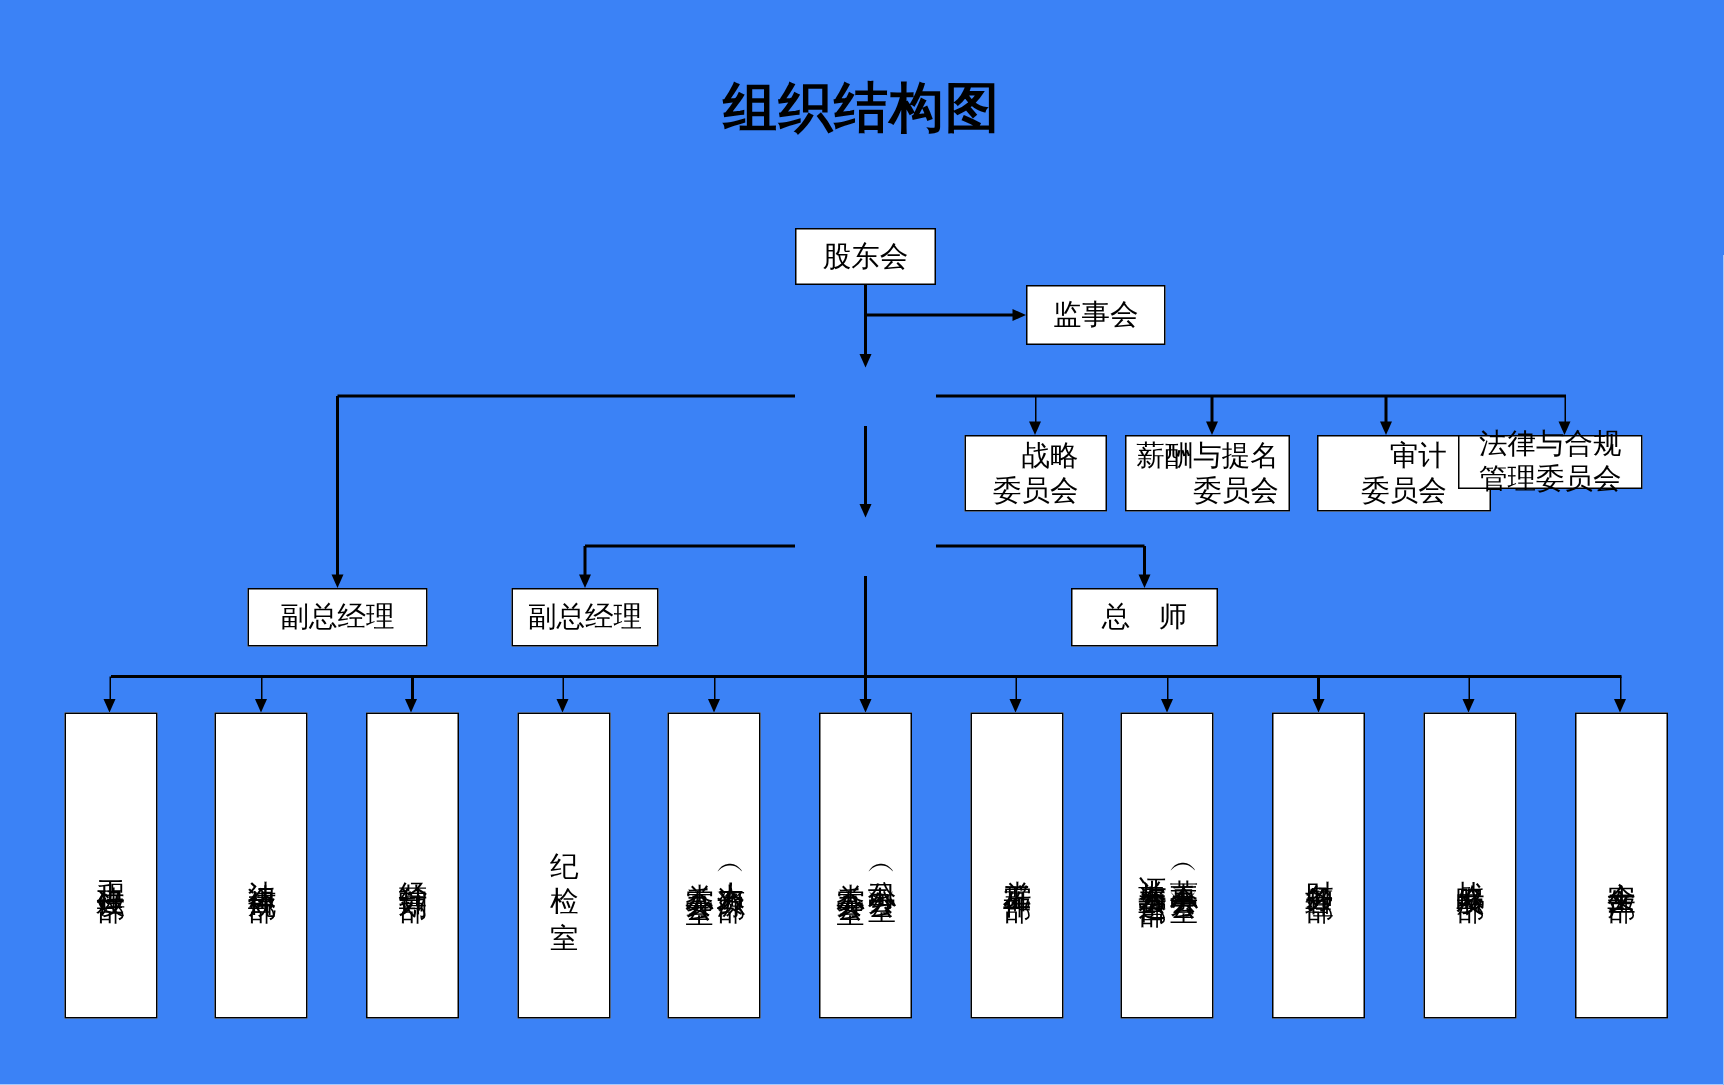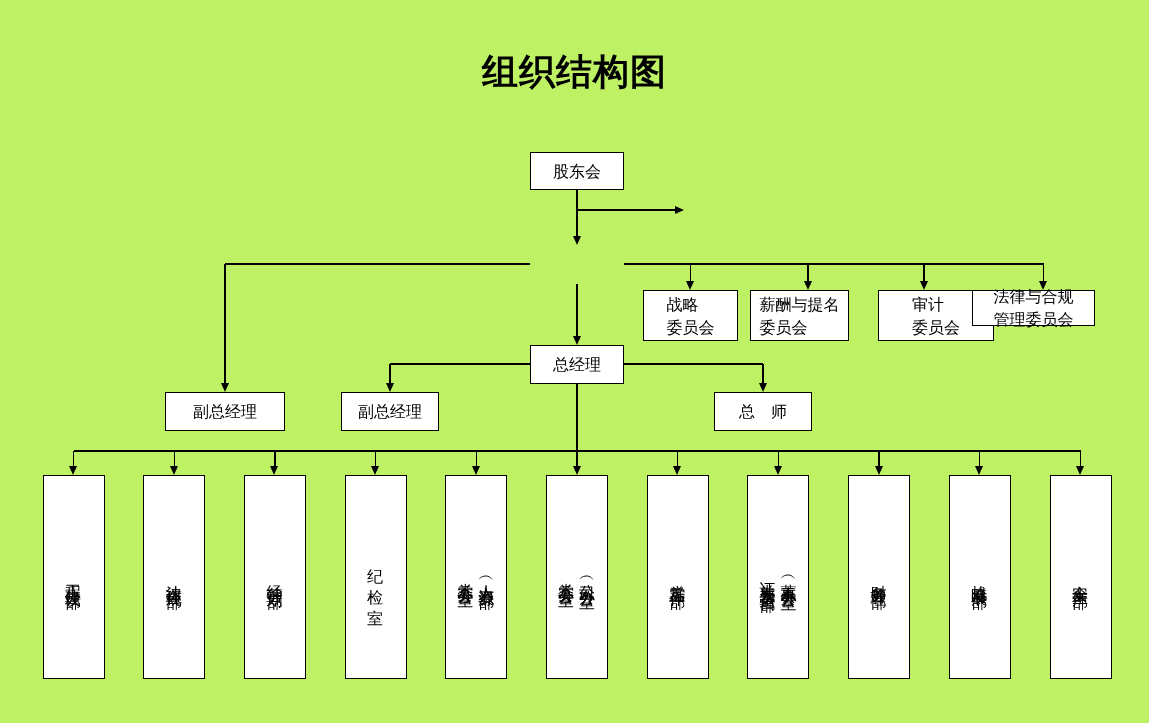--- a/index.html
+++ b/index.html
@@ -1,31 +1,31 @@
 <!DOCTYPE html>
 <html><head>
 <meta charset="utf-8">
 <style>
   html,body { margin:0; padding:0; background:#ffffff; }
   .canvas {
-    position:relative; width:1149px; height:723px; background:#bef264;
+    position:relative; width:1149px; height:723px; background:#3b82f6;
     color:#000; font-family:"Liberation Sans","DejaVu Sans",sans-serif;
     overflow:hidden;
   }
   .title {
     position:absolute; left:0; top:48px; width:100%; margin:0;
     text-align:center; font-size:36px; font-weight:700; letter-spacing:1px;
   }
   .box {
     position:absolute; box-sizing:border-box; background:#ffffff;
     border:1.4px solid #000000;
     display:flex; align-items:center; justify-content:center;
   }
   .lbl {
-    font-size:16px; line-height:23px; text-align:left; white-space:pre-line;
+    font-size:19px; line-height:23px; text-align:right; white-space:pre-line;
   }
   .vbox .lbl {
     writing-mode:vertical-lr; text-orientation:mixed;
     letter-spacing:2px; line-height:21px;
   }
   .hline,.vline { position:absolute; background:#000000; }
   .hline { height:1.4px; }
   .vline { width:1.4px; }
   .arr-d {
     position:absolute; width:0; height:0;
@@ -98,41 +98,41 @@
   <div class="arr-d" style="left:572.5px;top:466px"></div>
   <div class="arr-d" style="left:673.2px;top:466px"></div>
   <div class="arr-d" style="left:773.9px;top:466px"></div>
   <div class="arr-d" style="left:874.6px;top:466px"></div>
   <div class="arr-d" style="left:975.3px;top:466px"></div>
   <div class="arr-d" style="left:1076px;top:466px"></div>
 
   <div class="box" style="left:530px;top:152px;width:94px;height:38px">
     <span class="lbl">股东会</span>
   </div>
+  <div class="box" style="left:684px;top:190px;width:93px;height:40px">
+    <span class="lbl">监事会</span>
+  </div>
 
   <div class="box" style="left:643px;top:290px;width:95px;height:51px">
     <span class="lbl">战略
 委员会</span>
   </div>
-  <div class="box" style="left:750px;top:290px;width:99px;height:51px">
+  <div class="box" style="left:750px;top:290px;width:110px;height:51px">
     <span class="lbl">薪酬与提名
 委员会</span>
   </div>
   <div class="box" style="left:878px;top:290px;width:116px;height:51px">
     <span class="lbl">审计
 委员会</span>
   </div>
   <div class="box" style="left:972px;top:290px;width:123px;height:36px">
     <span class="lbl">法律与合规
 管理委员会</span>
   </div>
 
-  <div class="box" style="left:530px;top:345px;width:94px;height:39px">
-    <span class="lbl">总经理</span>
-  </div>
 
   <div class="box" style="left:165px;top:392px;width:120px;height:39px">
     <span class="lbl">副总经理</span>
   </div>
   <div class="box" style="left:341px;top:392px;width:98px;height:39px">
     <span class="lbl">副总经理</span>
   </div>
   <div class="box" style="left:714px;top:392px;width:98px;height:39px">
     <span class="lbl">总　师</span>
   </div>

